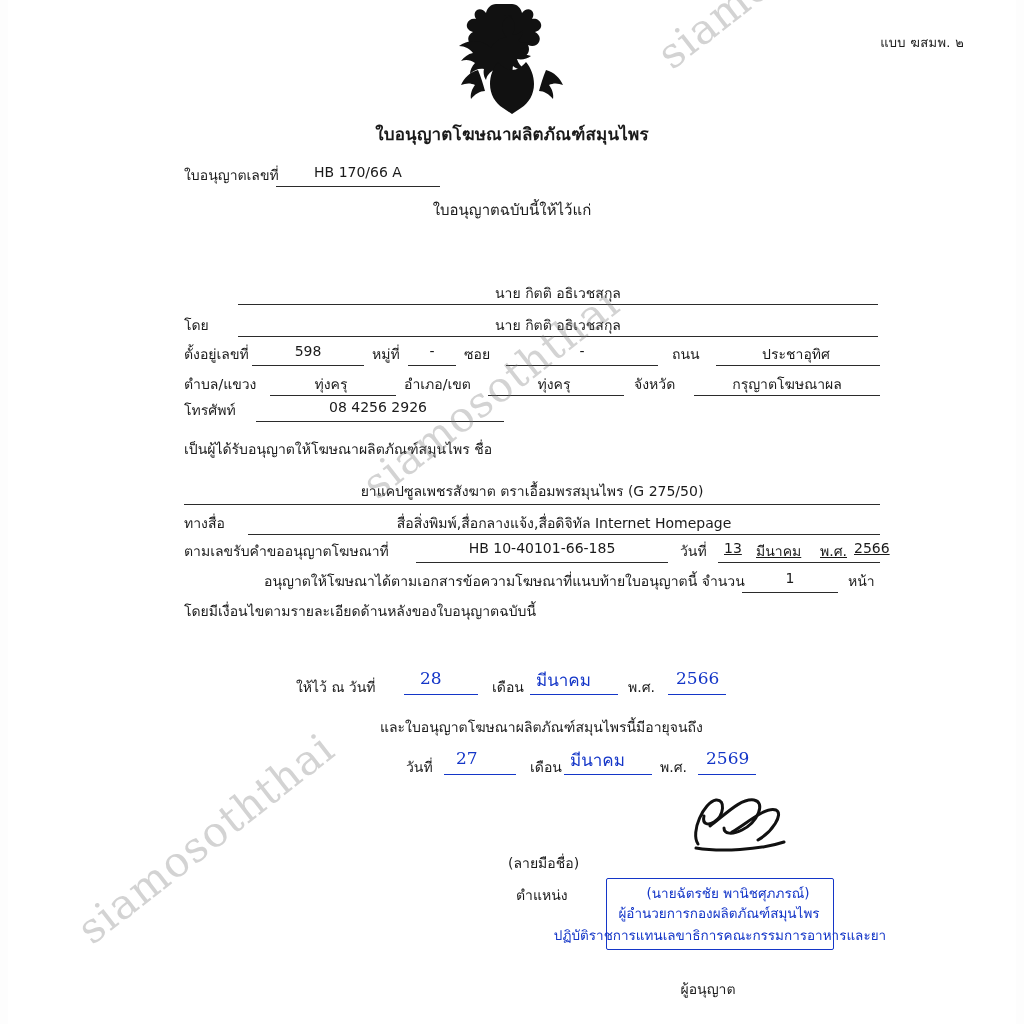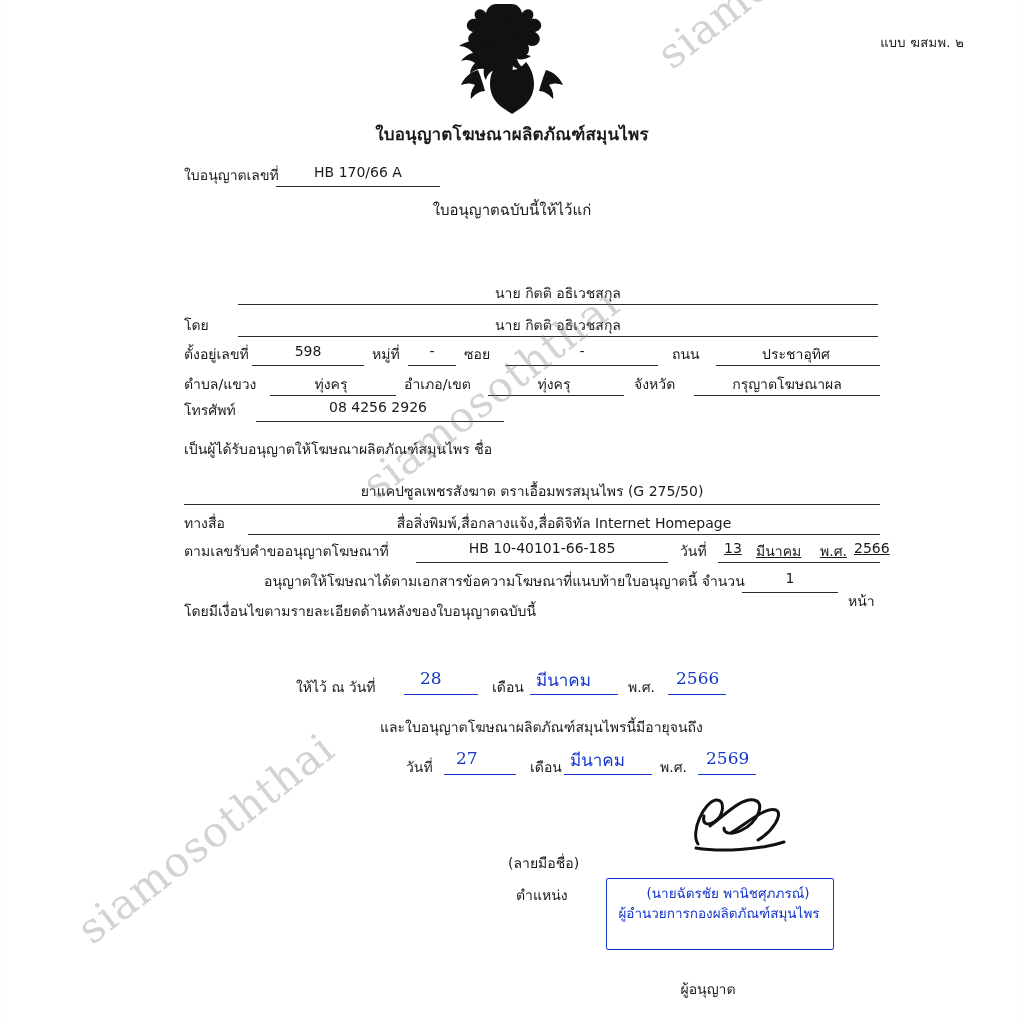--- a/index.html
+++ b/index.html
@@ -216,21 +216,21 @@
     <div class="lbl" style="left:672px; top:540px;">วันที่</div>
     <div class="val" style="left:716px; top:540px;">13</div>
     <div class="val" style="left:748px; top:540px;">มีนาคม</div>
     <div class="val" style="left:812px; top:540px;">พ.ศ.</div>
     <div class="val" style="left:846px; top:540px;">2566</div>
     <div class="rule" style="left:710px; top:562px; width:162px;"></div>
 
     <div class="lbl" style="left:256px; top:570px;">อนุญาตให้โฆษณาได้ตามเอกสารข้อความโฆษณาที่แนบท้ายใบอนุญาตนี้ จำนวน</div>
     <div class="ctr" style="left:734px; top:570px; width:96px;">1</div>
     <div class="rule" style="left:734px; top:592px; width:96px;"></div>
-    <div class="lbl" style="left:840px; top:570px;margin-top:20px;">หน้า</div>
+    <div class="lbl" style="left:840px; top:570px;">หน้า</div>
 
     <div class="lbl" style="left:176px; top:600px;">โดยมีเงื่อนไขตามรายละเอียดด้านหลังของใบอนุญาตฉบับนี้</div>
 
     <div class="lbl" style="left:288px; top:676px;">ให้ไว้ ณ วันที่</div>
     <div class="ink" style="left:412px; top:668px;">28</div>
     <div class="ink-rule" style="left:396px; top:694px; width:74px;"></div>
 
     <div class="lbl" style="left:484px; top:676px;">เดือน</div>
     <div class="ink" style="left:528px; top:666px;">มีนาคม</div>
     <div class="ink-rule" style="left:522px; top:694px; width:88px;"></div>
@@ -263,20 +263,21 @@
         </g>
       </svg>
     </div>
 
     <div class="lbl" style="left:500px; top:852px;">(ลายมือชื่อ)</div>
     <div class="lbl" style="left:508px; top:884px;">ตำแหน่ง</div>
 
     <div class="stamp-box" style="left:598px; top:878px; width:226px; height:70px;"></div>
     <div class="stamp-text" style="left:598px; top:882px; width:244px;">(นายฉัตรชัย พานิชศุภภรณ์)</div>
     <div class="stamp-text" style="left:586px; top:902px; width:250px;">ผู้อำนวยการกองผลิตภัณฑ์สมุนไพร</div>
+    <div class="stamp-text" style="left:512px; top:924px; width:400px;">ปฏิบัติราชการแทนเลขาธิการคณะกรรมการอาหารและยา</div>
 
     <div class="ctr" style="left:620px; top:978px; width:160px;">ผู้อนุญาต</div>
 
     <div class="wm w1">siamosoththai</div>
     <div class="wm w2">siamosoththai</div>
     <div class="wm w3">siamosoththai</div>
 
   </div>
 </div>
 

